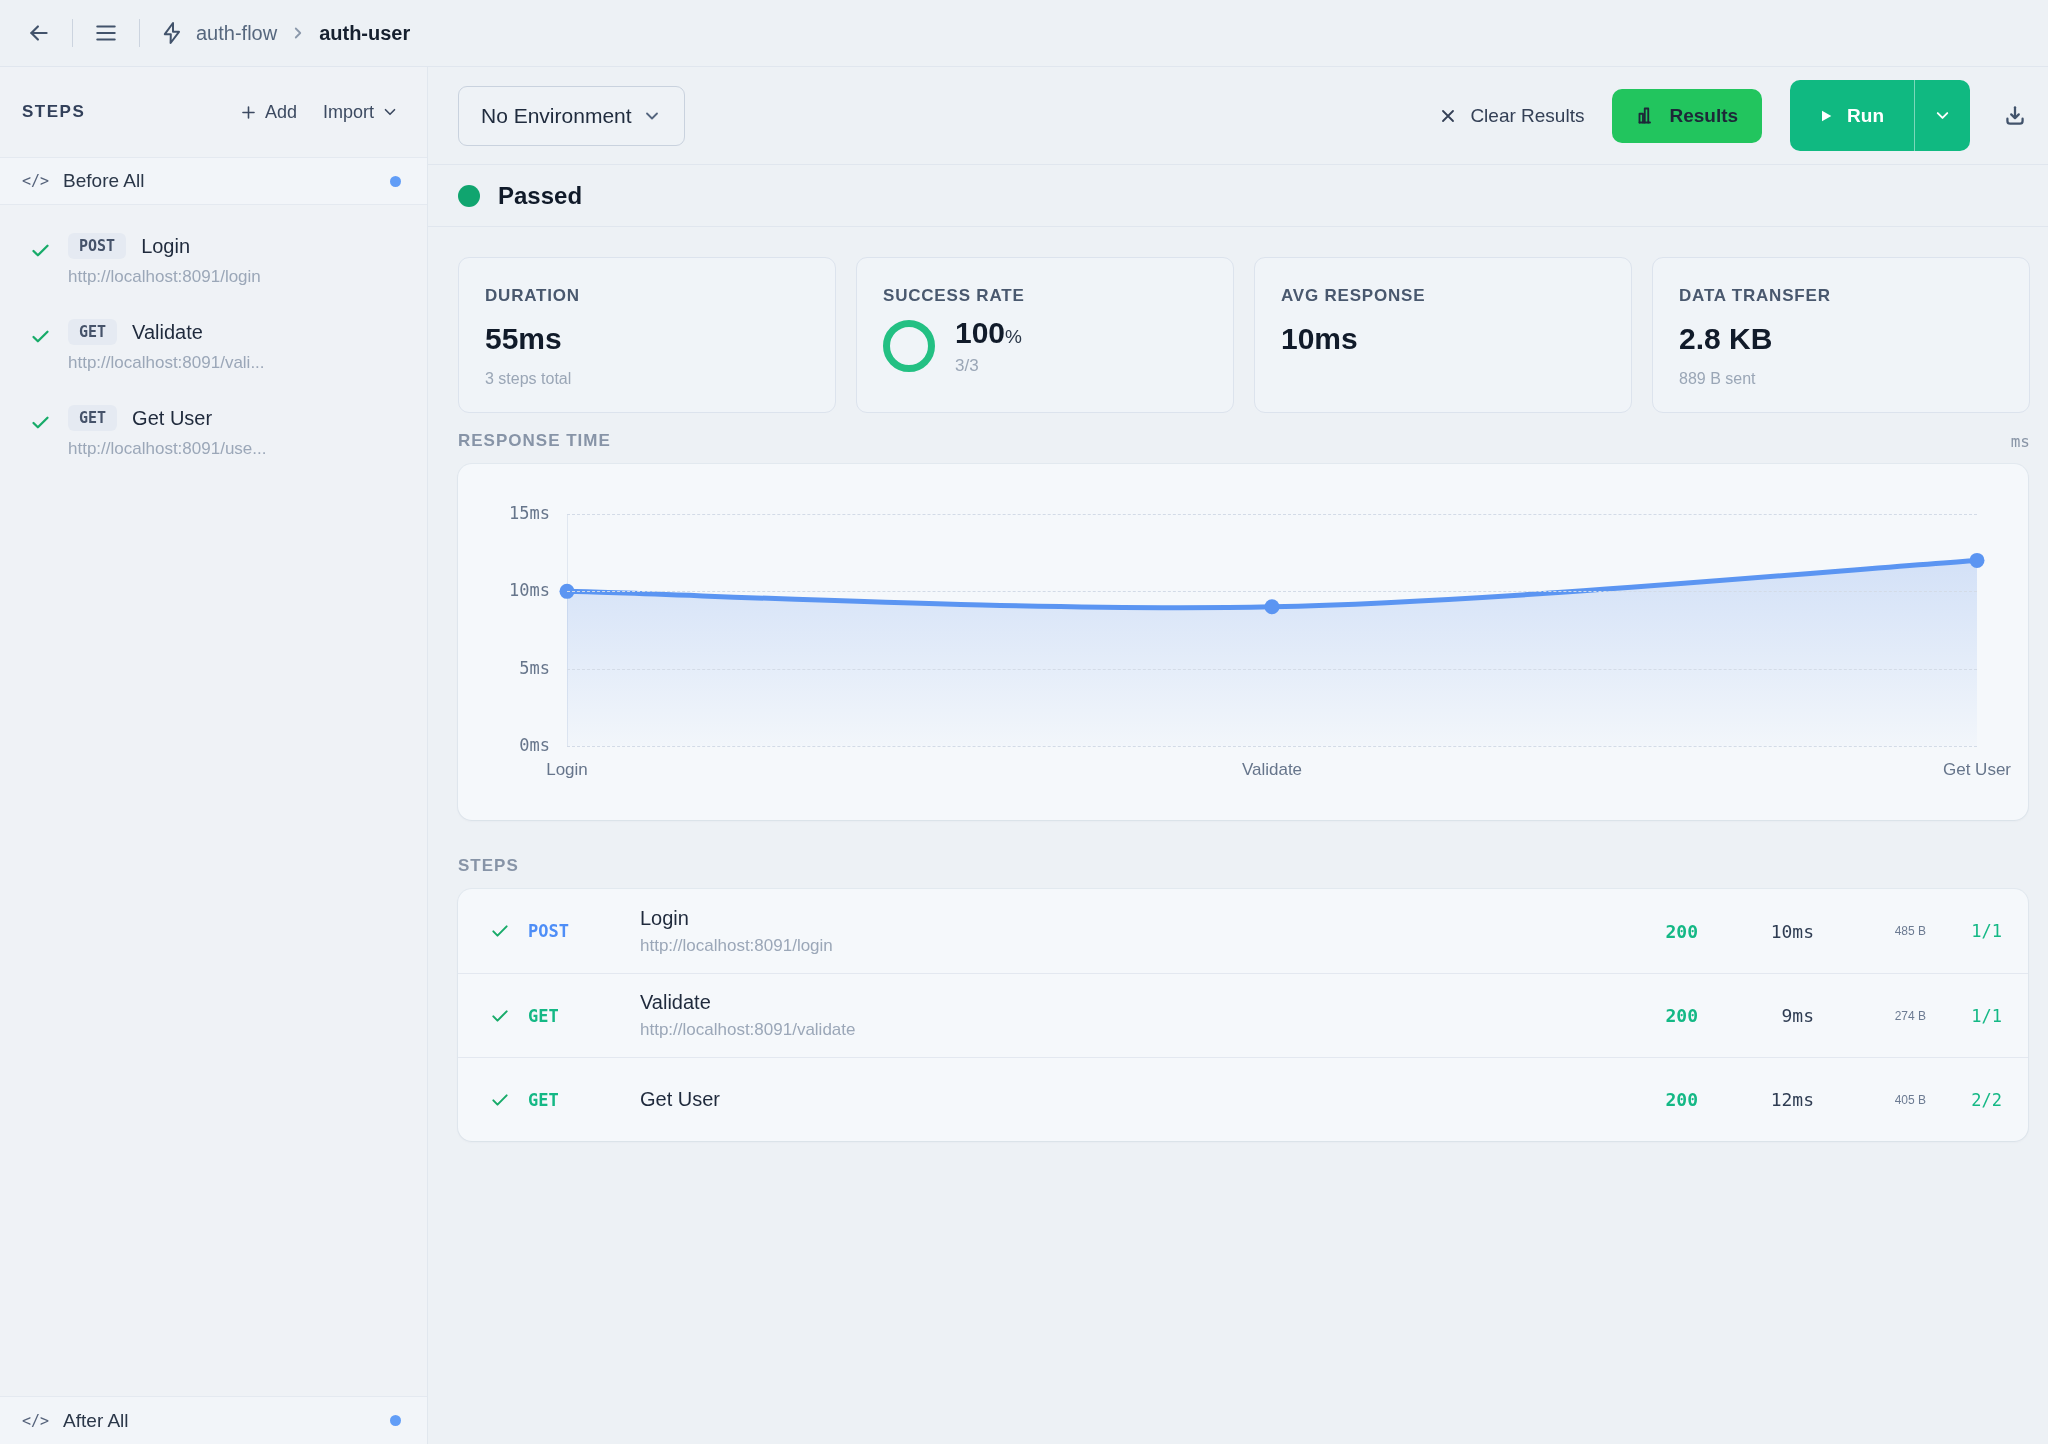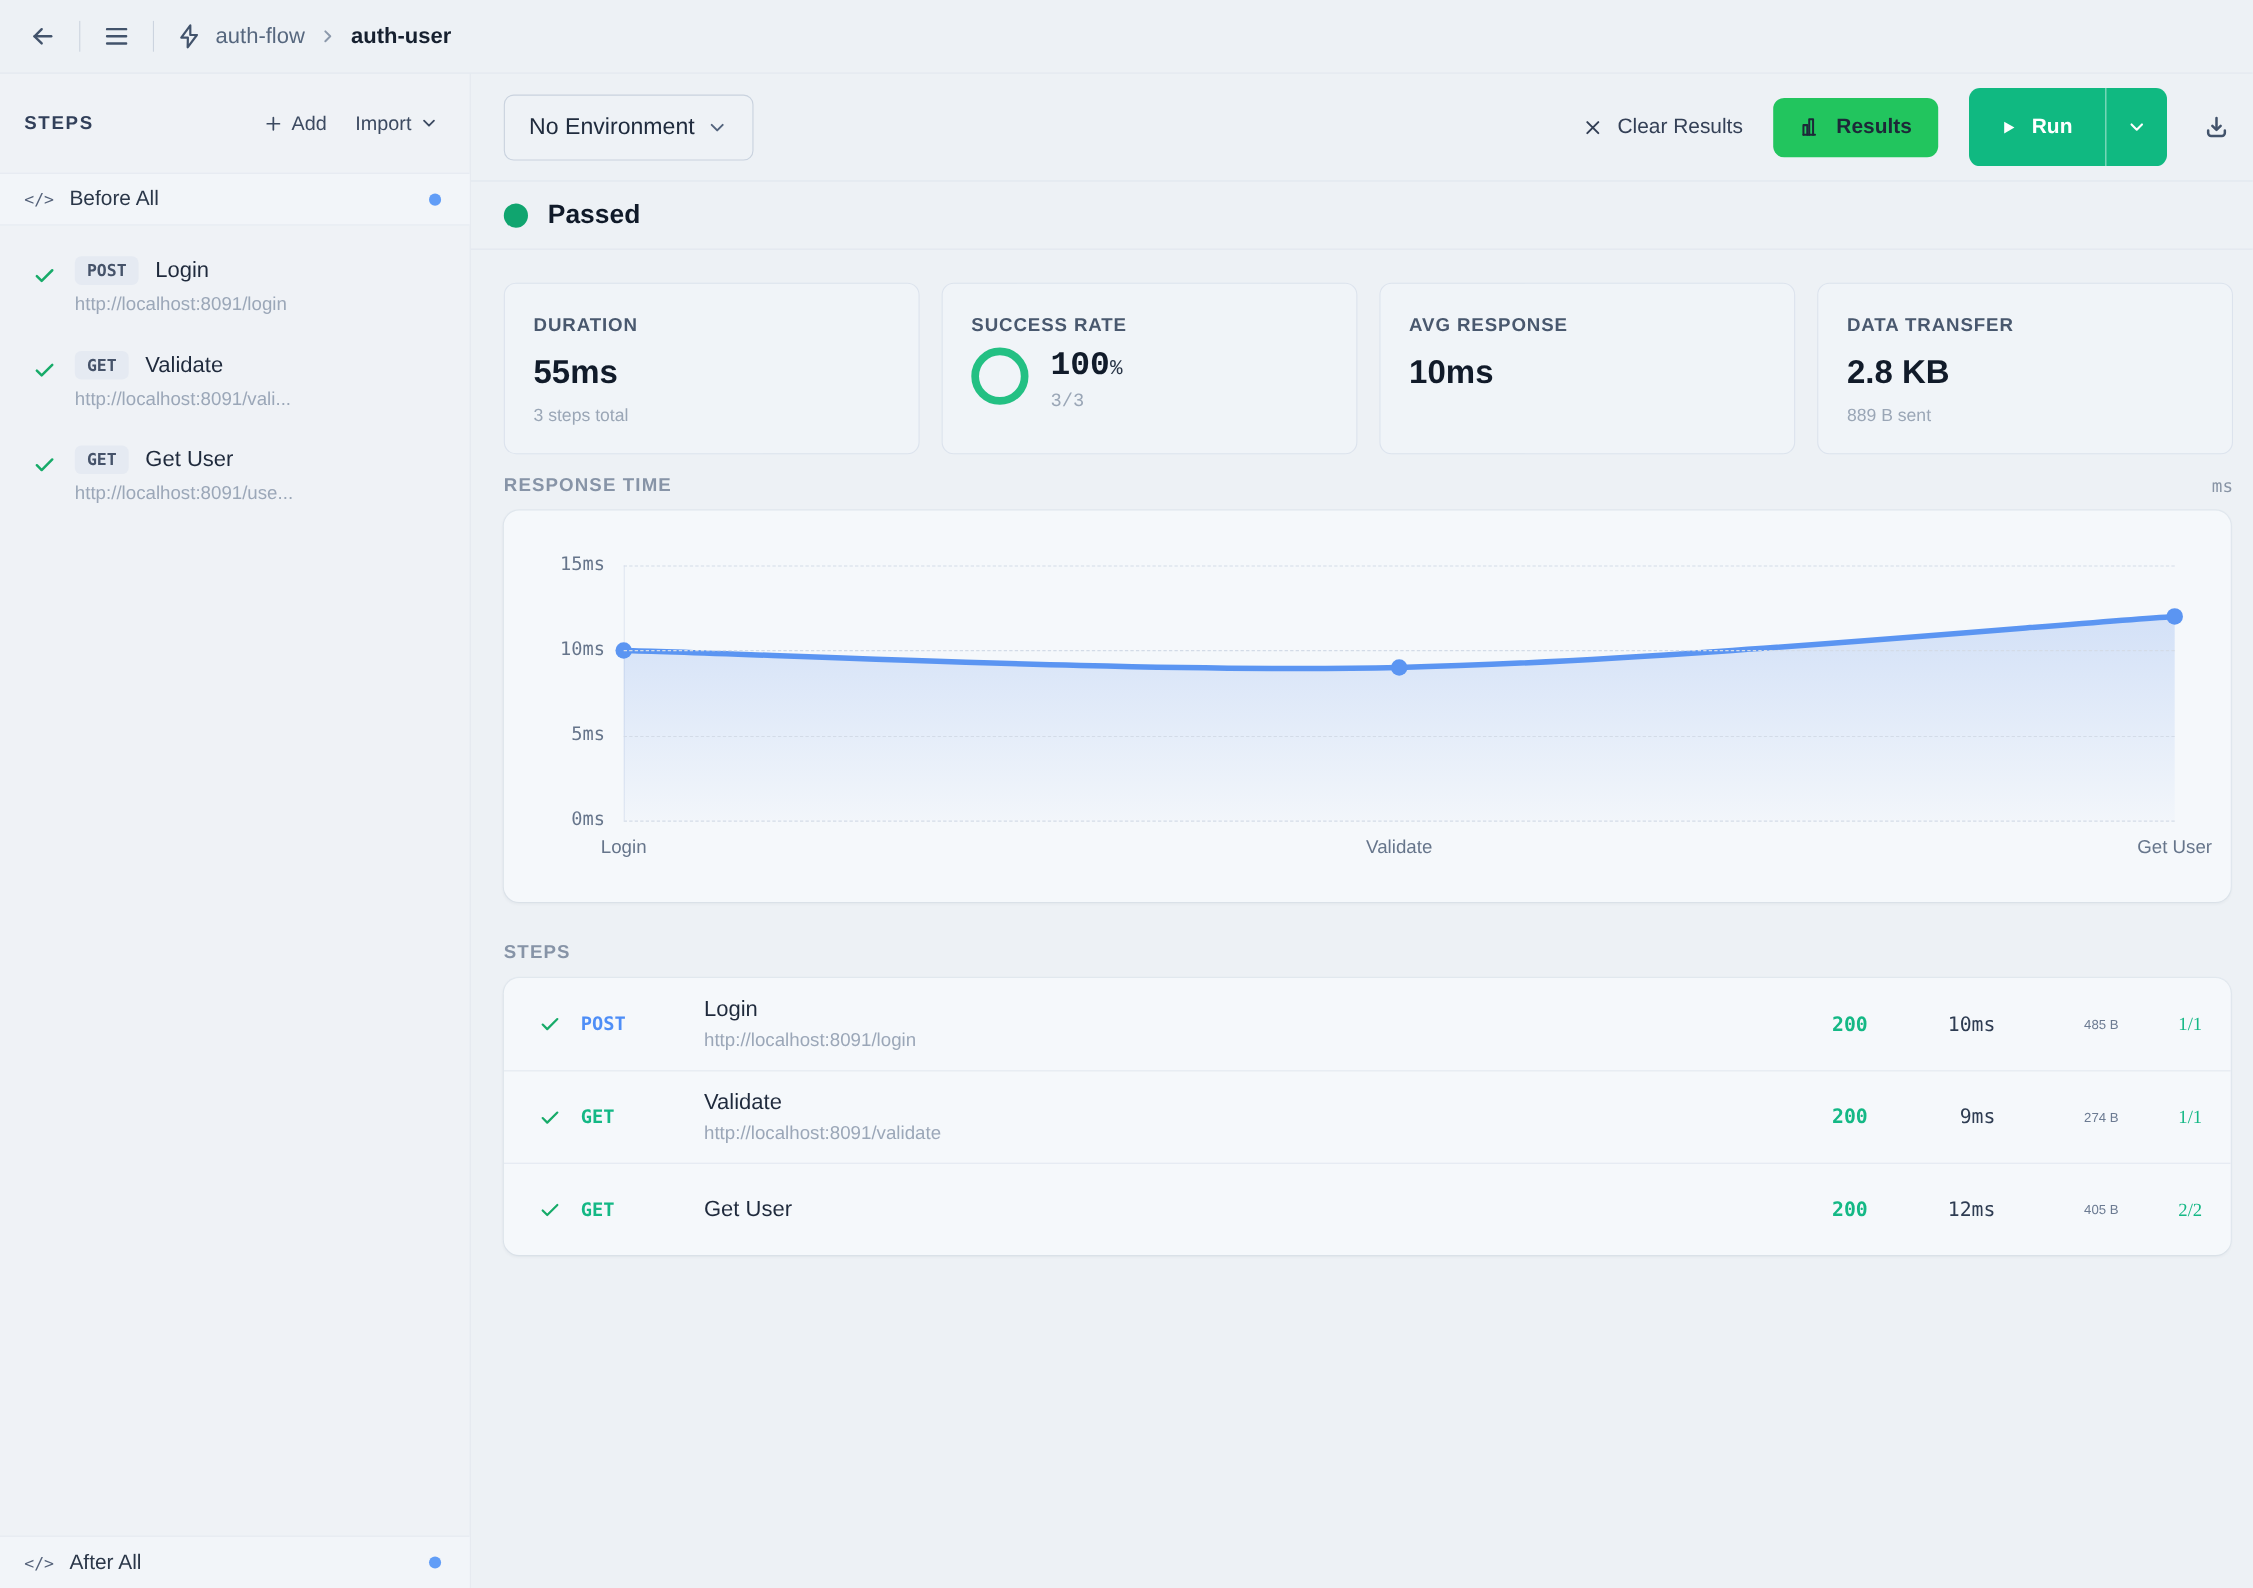--- a/index.html
+++ b/index.html
@@ -91,21 +91,21 @@
 
   .content { padding:30px 20px 0 30px; }
   .cards { display:flex; gap:20px; }
   .card {
     width:378px; height:156px; border:1px solid #dce3ed; border-radius:11px;
     padding:28px 26px; background:#f0f4f8;
   }
   .card-label { font-size:17px; font-weight:600; letter-spacing:.8px; color:#49586e; }
   .card-value { font-size:30px; font-weight:700; color:#111b2a; margin-top:16px; }
   .card-sub { font-size:16px; color:#9aa6b6; margin-top:14px; }
-  .card-rate { display:flex; align-items:flex-start; gap:20px; margin-top:10px;font-family:Liberation Mono, monospace; }
+  .card-rate { display:flex; align-items:center; gap:20px; margin-top:10px; }
   .ring { width:52px; height:52px; border-radius:50%; border:7px solid #23c083; }
   .rate-val { font-size:30px; font-weight:700; color:#111b2a; }
   .rate-pct { font-size:19px; font-weight:400; color:#2b3749; }
   .rate-sub { font-size:17px; color:#9aa6b6; margin-top:6px; }
 
   .section-head { display:flex; align-items:center; justify-content:space-between; margin-top:18px; }
   .section-label { font-size:17px; font-weight:600; letter-spacing:1px; color:#8794a7; }
   .section-unit { font-family:"DejaVu Sans Mono",monospace; font-size:16px; color:#8995a6; }
 
   
@@ -134,21 +134,21 @@
   .t-check { color:#17ab69; width:26px; }
   .t-method { width:86px; font-family:"DejaVu Sans Mono",monospace; font-size:17px; font-weight:700; margin-left:12px; }
   .m-post { color:#4e8ef7; } .m-get { color:#14b885; }
   .t-info { margin-left:26px; flex:1; min-width:0; }
   .t-name { font-size:20px; font-weight:500; color:#1f2a3c; }
   .t-url { font-size:17px; color:#9ba7b8; margin-top:6px; }
   .t-cell { text-align:right; font-family:"DejaVu Sans Mono",monospace; }
   .t-status { width:80px; font-size:18px; font-weight:700; color:#14b885; }
   .t-time { width:116px; font-size:18px; color:#2e3c52; }
   .t-size { width:112px; font-size:12px; color:#6c7b92; font-family:"Liberation Sans","DejaVu Sans",sans-serif; }
-  .t-ratio { width:76px; font-size:17px; color:#14b885;font-family:Liberation Serif, serif; }
+  .t-ratio { width:76px; font-size:17px; color:#14b885; }
 
   svg { display:block; }
 </style>
 </head>
 <body>
 
 <div class="topbar">
   <span class="icon-btn">
     <svg width="26" height="26" viewBox="0 0 24 24" fill="none" stroke="currentColor" stroke-width="2" stroke-linecap="round" stroke-linejoin="round">
         <path d="M19 12H5"></path>

